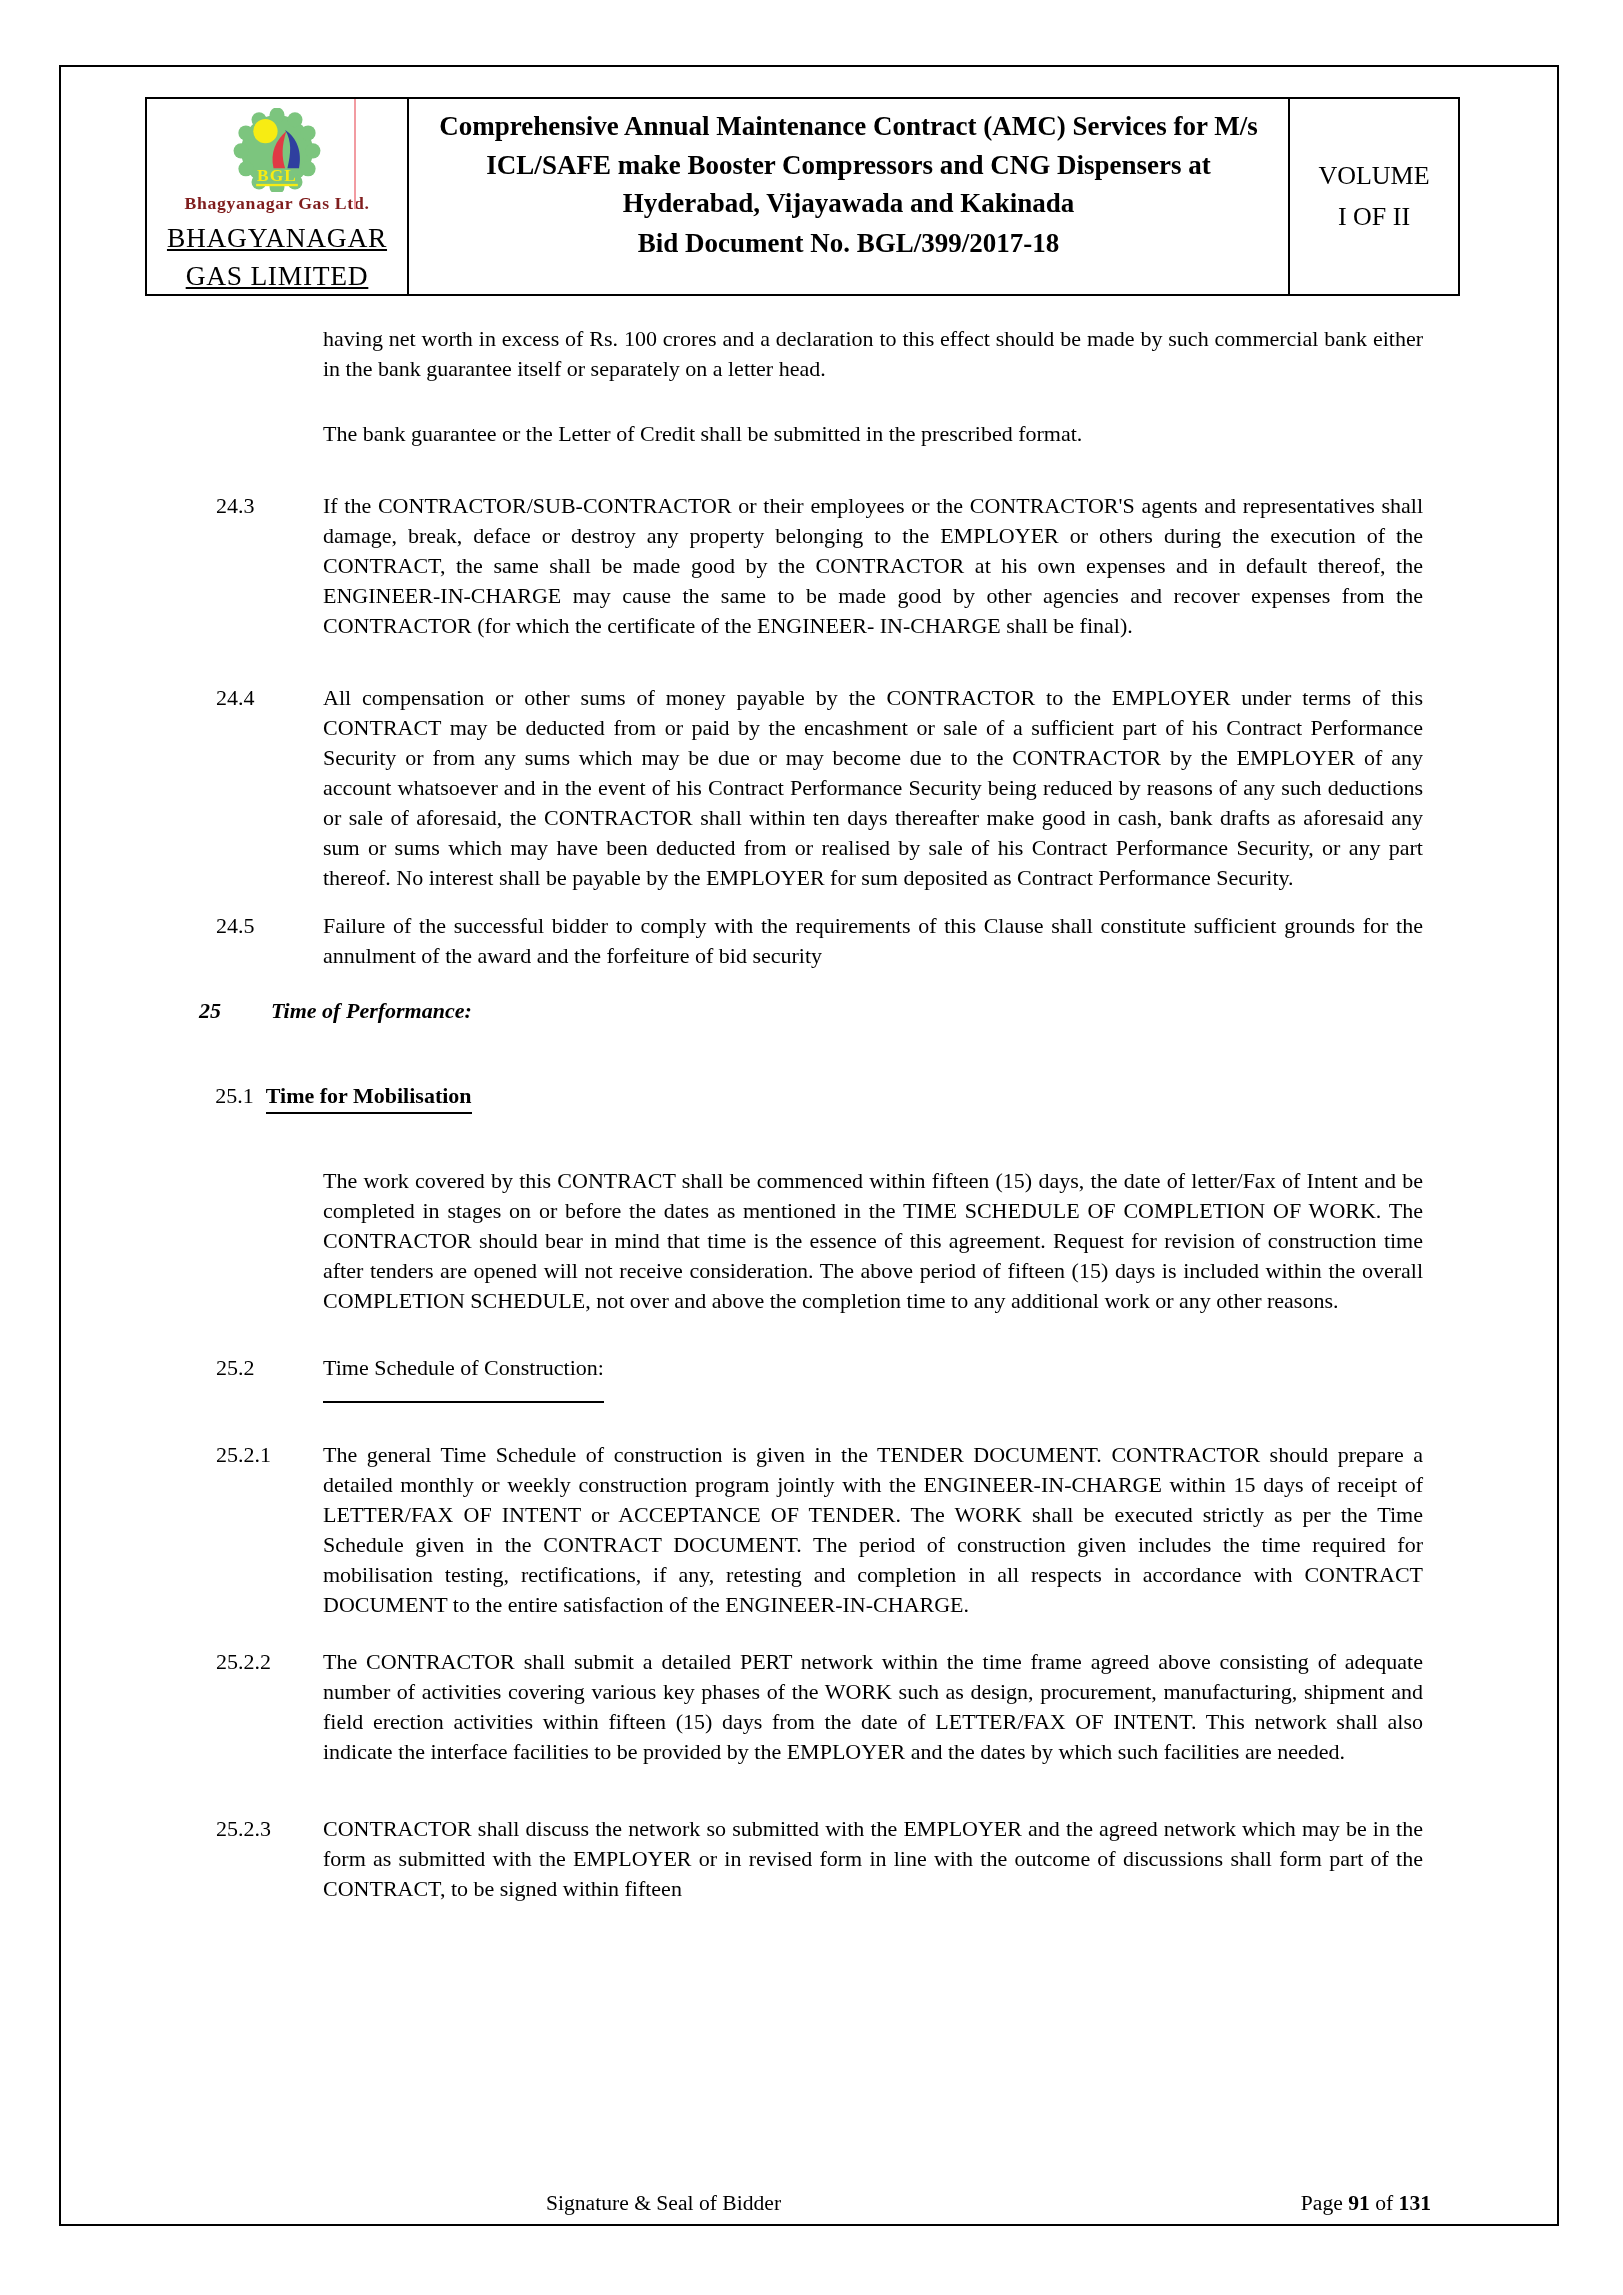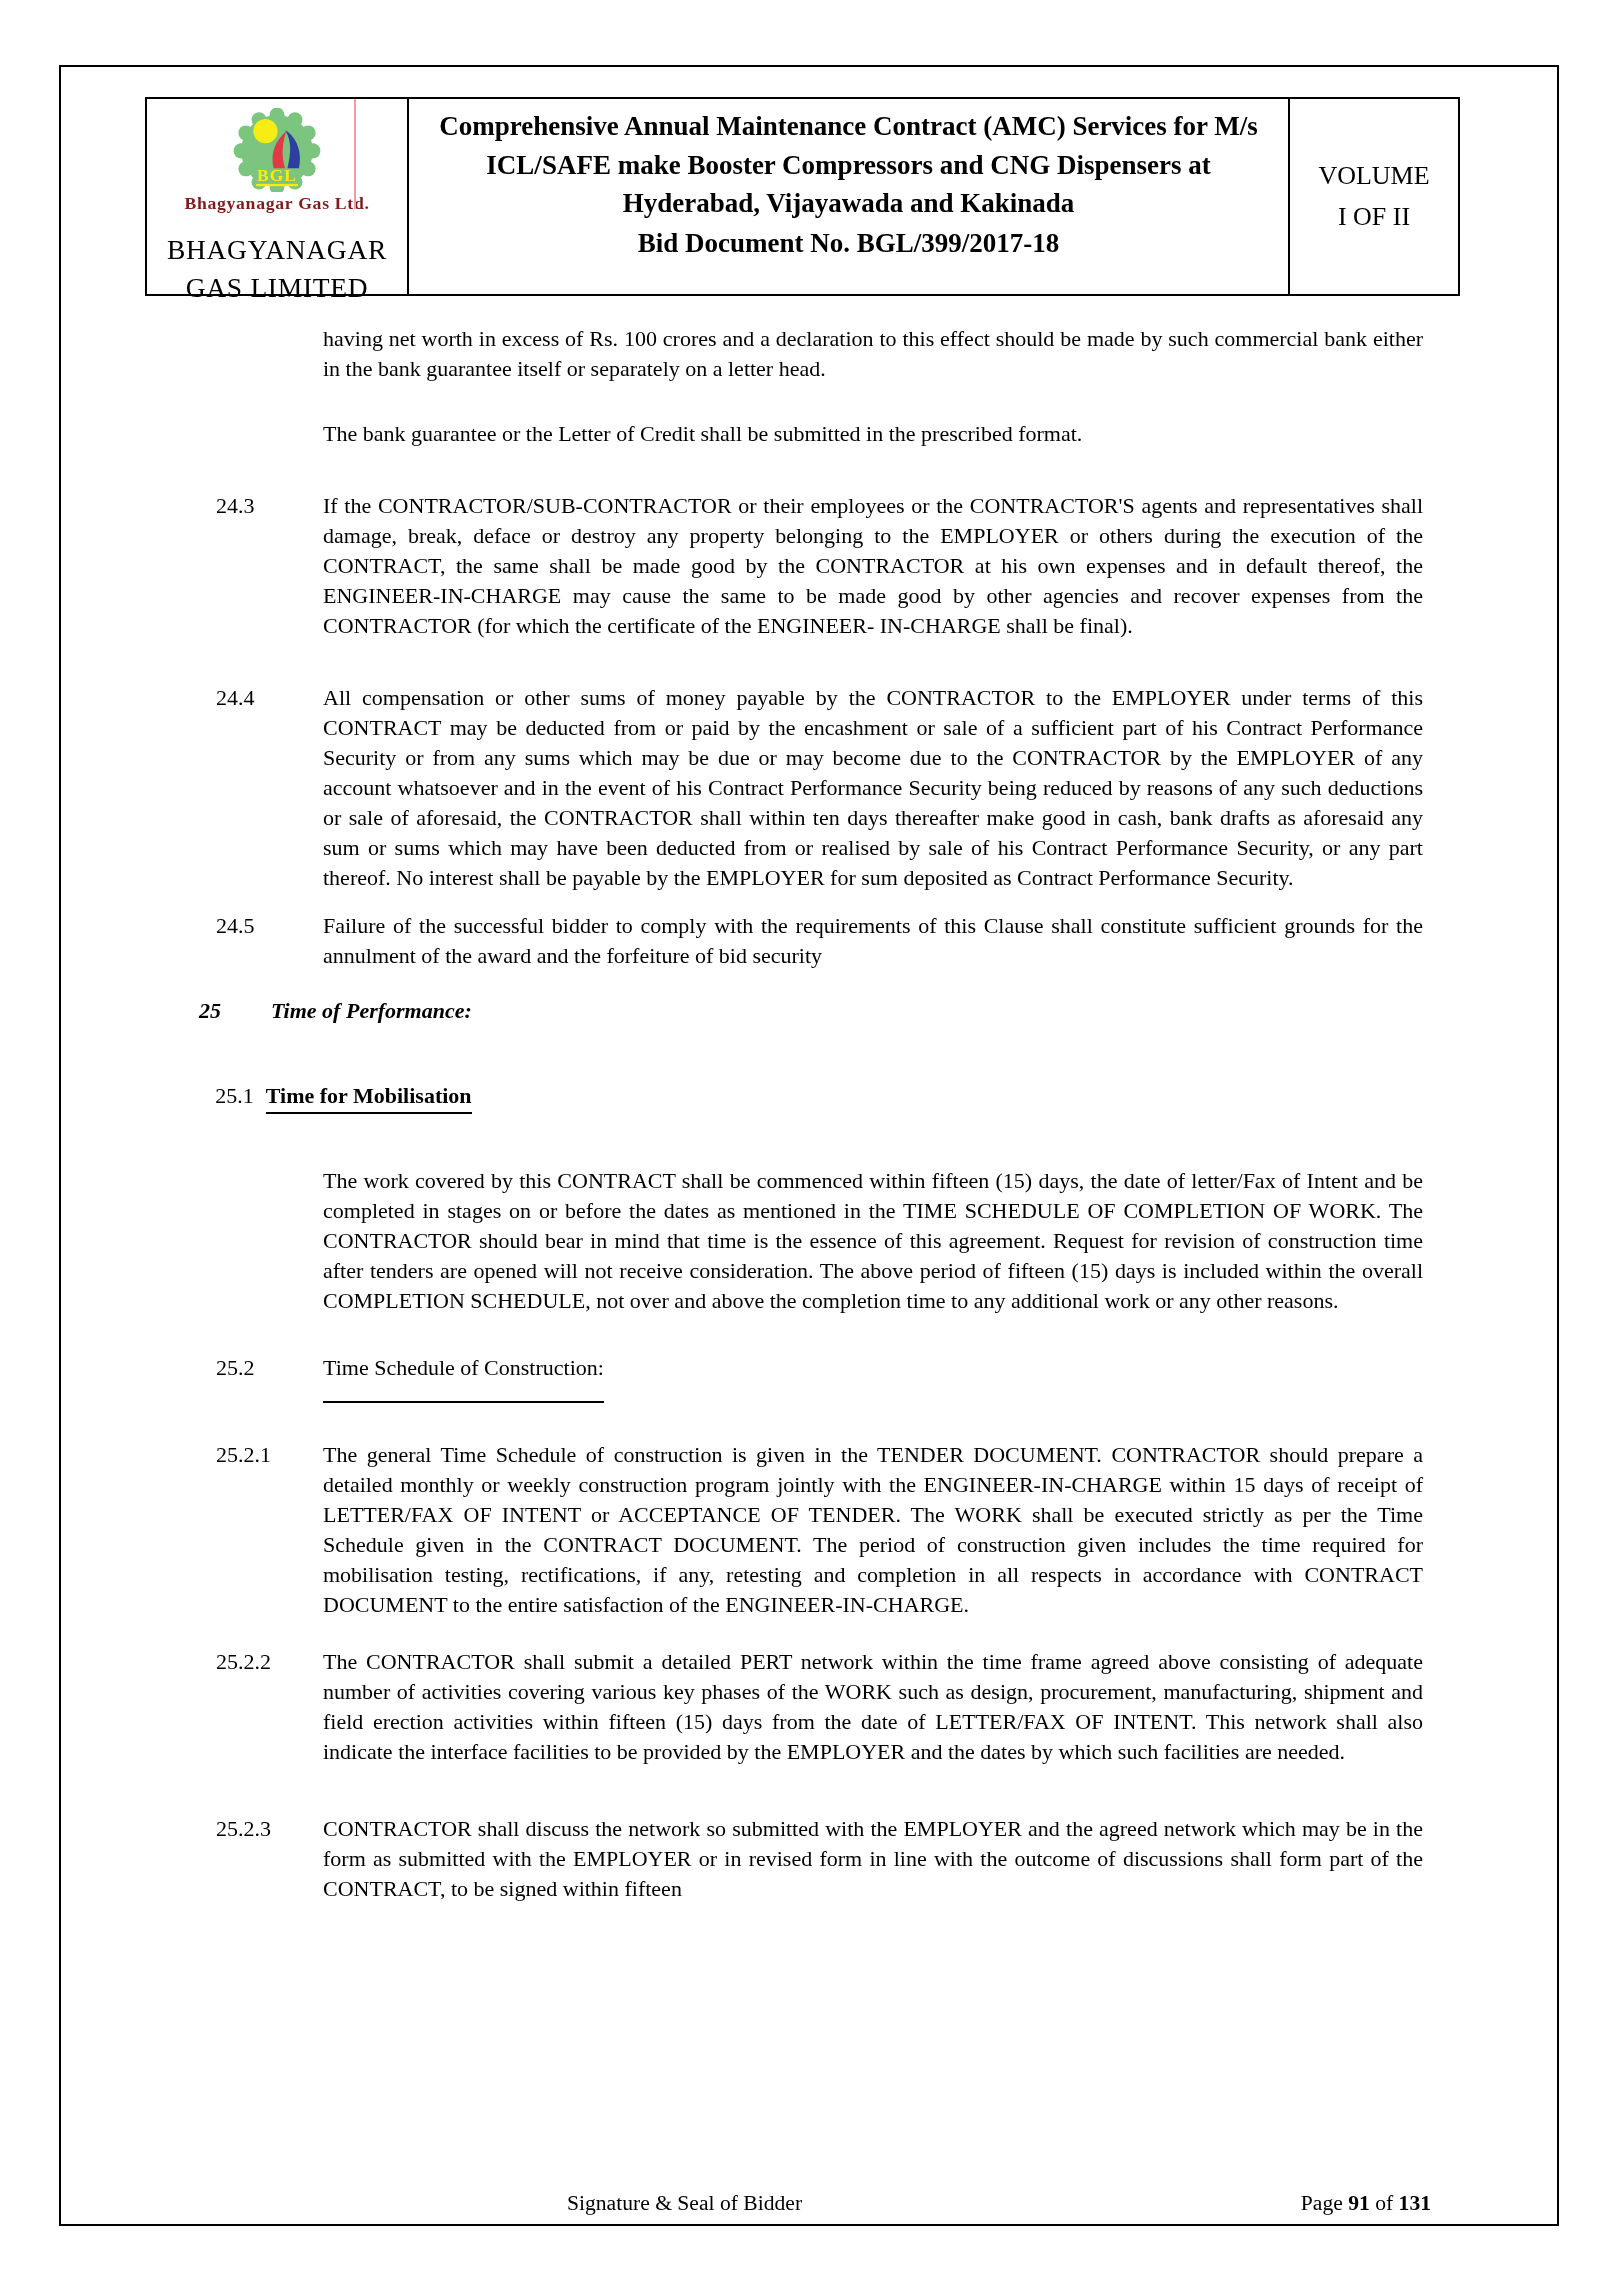--- a/index.html
+++ b/index.html
@@ -34,21 +34,21 @@
     position:absolute;top:0;right:51px;width:2px;height:110px;
     background:#f29ba1;
   }
   .logo-emblem{display:block;margin:0 auto;}
   .logo-small-name{
     font-size:17.7px;font-weight:600;color:#7f1d1d;
     margin-top:1.3px;letter-spacing:0.7px;
   }
   .logo-big-name{
     font-size:27.5px;line-height:1.38;color:#000;
-    margin-top:17px;letter-spacing:0.7px;
+    margin-top:5px;letter-spacing:0.7px;text-decoration:underline;
   }
   .title-main{
     font-size:27px;font-weight:bold;line-height:1.43;
   }
   .title-bid{
     font-size:27px;font-weight:bold;line-height:1.43;margin-top:1.3px;
   }
   .volume-text{font-size:26px;line-height:1.55;}
   
   #content{
@@ -76,21 +76,21 @@
   .block.subheading .item-text{
     flex:none;font-weight:bold;
     border-bottom:2.6px solid #000;padding-bottom:0.7px;
     text-align:left;
   }
   .block.underline-heading .item-text{
     flex:none;border-bottom:2px solid #000;padding-bottom:18px;text-align:left;
   }
   
   .footer-signature{
-    position:absolute;left:567px;top:2191px;font-size:21.6px;
+    position:absolute;left:546px;top:2191px;font-size:21.6px;
   }
   .footer-page{
     position:absolute;top:2191px;right:192px;font-size:21.6px;white-space:pre;
   }
   .footer-page .bold{font-weight:bold;}
 </style>
 </head>
 <body>
 
 <div class="page">

